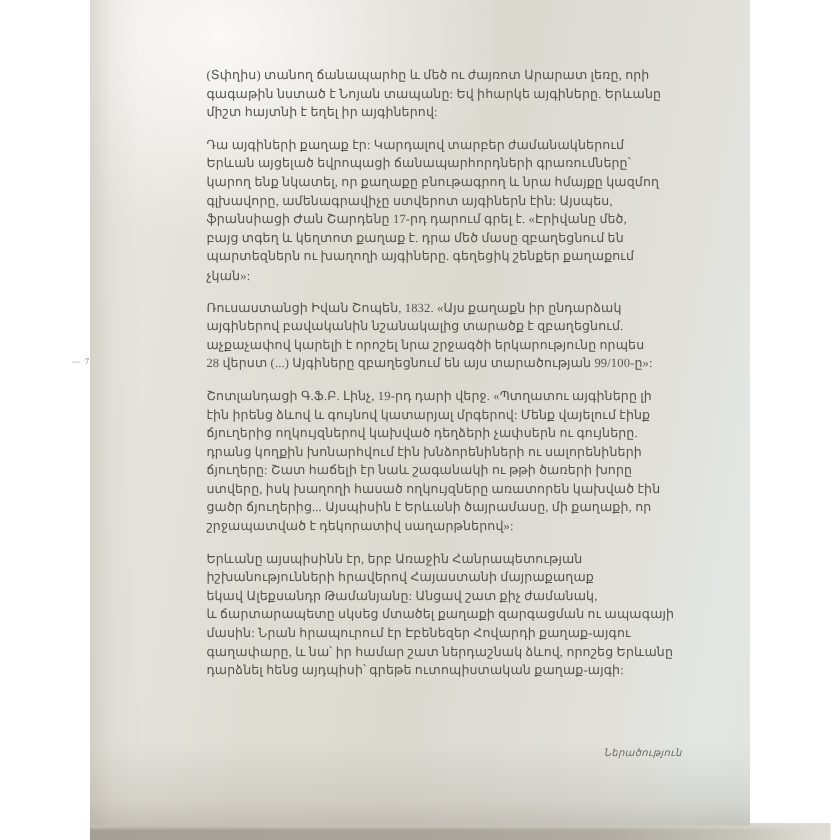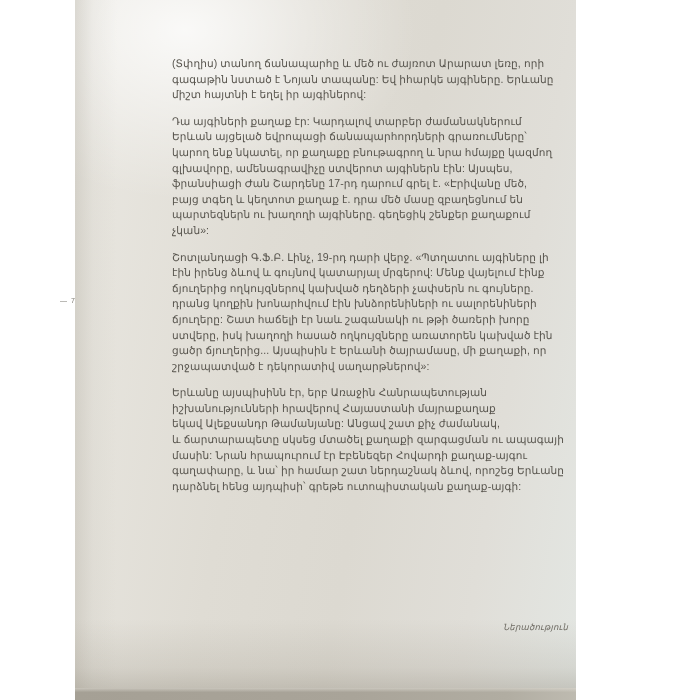--- a/index.html
+++ b/index.html
@@ -2,25 +2,25 @@
 <html><head>
 <meta charset="utf-8">
 <style>
   html, body {
     margin: 0;
     padding: 0;
     background: #ffffff;
   }
   .photo {
     position: relative;
-    width: 576px;
+    width: 700px;
     height: 700px;
     background: #ffffff;
     overflow: hidden;
-    font-family: Liberation Sans, sans-serif;
+    font-family: Liberation Serif, serif;
   }
   
   .page {
     position: absolute;
     left: 75px;
     top: 0;
     width: 550px;
     height: 688px;
     background:
       
@@ -87,20 +87,24 @@
 գագաթին նստած է Նոյան տապանը: Եվ իհարկե այգիները. Երևանը
 միշտ հայտնի է եղել իր այգիներով:</p>
       <p>Դա այգիների քաղաք էր: Կարդալով տարբեր ժամանակներում
 Երևան այցելած եվրոպացի ճանապարհորդների գրառումները՝
 կարող ենք նկատել, որ քաղաքը բնութագրող և նրա հմայքը կազմող
 գլխավորը, ամենագրավիչը ստվերոտ այգիներն էին: Այսպես,
 ֆրանսիացի Ժան Շարդենը 17-րդ դարում գրել է. «Էրիվանը մեծ,
 բայց տգեղ և կեղտոտ քաղաք է. դրա մեծ մասը զբաղեցնում են
 պարտեզներն ու խաղողի այգիները. գեղեցիկ շենքեր քաղաքում
 չկան»:</p>
+      <p>Ռուսաստանցի Իվան Շոպեն, 1832. «Այս քաղաքն իր ընդարձակ
+այգիներով բավականին նշանակալից տարածք է զբաղեցնում.
+աչքաչափով կարելի է որոշել նրա շրջագծի երկարությունը որպես
+28 վերստ (...) Այգիները զբաղեցնում են այս տարածության 99/100-ը»:</p>
       <p>Շոտլանդացի Գ.Ֆ.Բ. Լինչ, 19-րդ դարի վերջ. «Պտղատու այգիները լի
 էին իրենց ձևով և գույնով կատարյալ մրգերով: Մենք վայելում էինք
 ճյուղերից ողկույզներով կախված դեղձերի չափսերն ու գույները.
 դրանց կողքին խոնարհվում էին խնձորենիների ու սալորենիների
 ճյուղերը: Շատ հաճելի էր նաև շագանակի ու թթի ծառերի խորը
 ստվերը, իսկ խաղողի հասած ողկույզները առատորեն կախված էին
 ցածր ճյուղերից... Այսպիսին է Երևանի ծայրամասը, մի քաղաքի, որ
 շրջապատված է դեկորատիվ սաղարթներով»:</p>
       <p>Երևանը այսպիսինն էր, երբ Առաջին Հանրապետության
 իշխանությունների հրավերով Հայաստանի մայրաքաղաք

